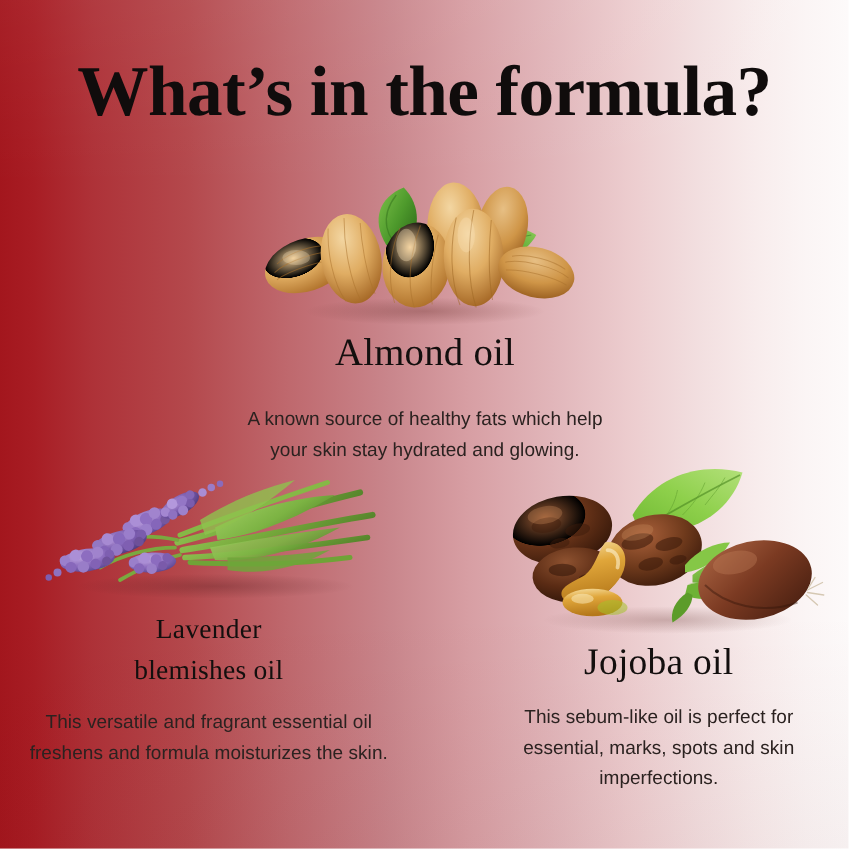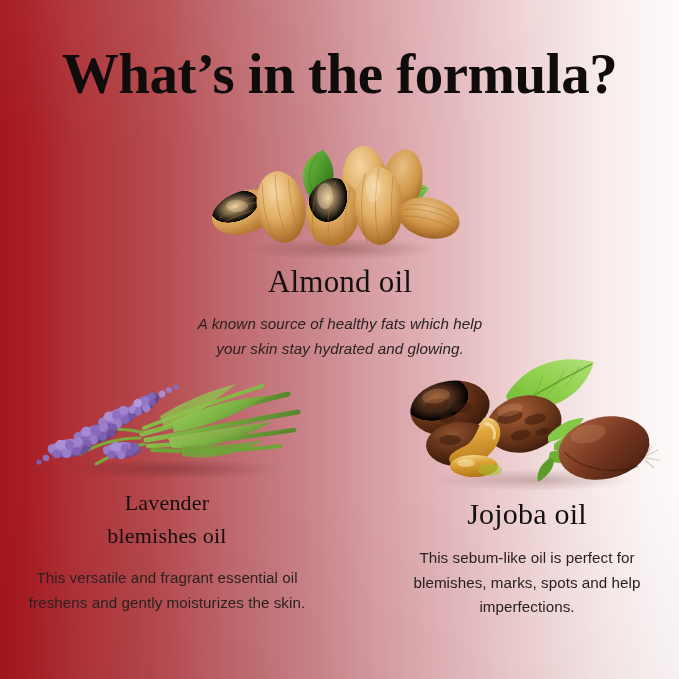--- a/index.html
+++ b/index.html
@@ -75,28 +75,28 @@
     font-size: 15.2px;
     line-height: 24.5px;
     color: #2b2220;
     letter-spacing: 0.05px;
   }
 
   
   #card-almond   { left: 197px; top: 140px;  width: 286px; }
   #card-almond   .art  { height: 118px; }
   #card-almond   .card-head { font-size: 31px; line-height: 36px; margin-top: 6px; }
-  #card-almond   .card-body { margin-top: 12px; font-style: italic; }
+  #card-almond   .card-body { margin-top: 24px; }
 
   #card-lavender { left: 22px;  top: 372px;  width: 290px; }
   #card-lavender .art  { height: 110px; }
   #card-lavender .card-head { font-size: 22px; line-height: 33px; margin-top: 4px; }
   #card-lavender .card-body { margin-top: 14px; }
 
-  #card-jojoba   { left: 388px; top: 352px;  width: 278px; }
+  #card-jojoba   { left: 388px; top: 368px;  width: 278px; }
   #card-jojoba   .art  { height: 142px; }
   #card-jojoba   .card-head { font-size: 30px; line-height: 36px; margin-top: 2px; }
   #card-jojoba   .card-body { margin-top: 14px; }
 
   .art { position: relative; width: 100%; }
   .art svg { display: block; width: 100%; height: 100%; overflow: visible; }
 </style>
 </head>
 <body>
 
@@ -318,21 +318,21 @@
             <circle cx="24" cy="86" r="3.2" fill="#8e71c0"></circle>
             <circle cx="17" cy="90" r="2.6" fill="#7d5eb0"></circle>
           </g>
         </g>
       </svg>
     </div>
     <div class="card-head">
       <span>Lavender</span><br>
       <span>blemishes oil</span>
     </div>
-    <div class="card-body">This versatile and fragrant essential oil freshens and gently moisturizes the skin.</div>
+    <div class="card-body">This versatile and fragrant essential oil freshens and formula moisturizes the skin.</div>
   </div>
 
   <div class="card" id="card-jojoba">
     <div class="art">
       <svg viewBox="0 0 278 142" preserveAspectRatio="xMidYMid meet" aria-hidden="true">
         <defs>
           <radialGradient id="jSeedA" cx="35%" cy="28%" r="80%">
             <stop offset="0%" stop-color="#9c5c36"></stop>
             <stop offset="50%" stop-color="#663venue"></stop>
             <stop offset="51%" stop-color="#663218"></stop>
@@ -426,16 +426,16 @@
 
         <g stroke="#cfc0a8" stroke-width="1.1" fill="none" opacity="0.85" stroke-linecap="round">
           <path d="M258 104 L270 98"></path>
           <path d="M258 106 L271 108"></path>
           <path d="M257 108 L266 116"></path>
           <path d="M259 102 L264 94"></path>
         </g>
       </svg>
     </div>
     <div class="card-head">Jojoba oil</div>
-    <div class="card-body">This sebum-like oil is perfect for blemishes, marks, spots and help imperfections.</div>
+    <div class="card-body">This sebum-like oil is perfect for essential, marks, spots and skin imperfections.</div>
   </div>
 
 </div>
 
 </body></html>

